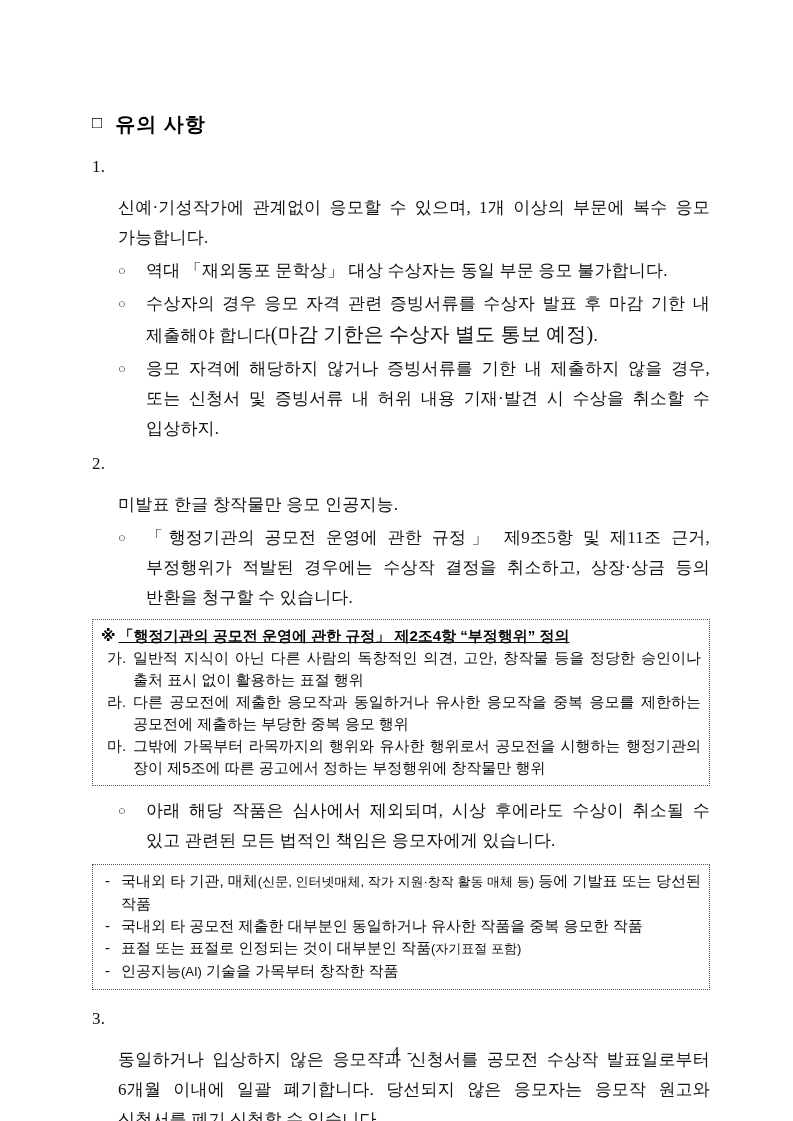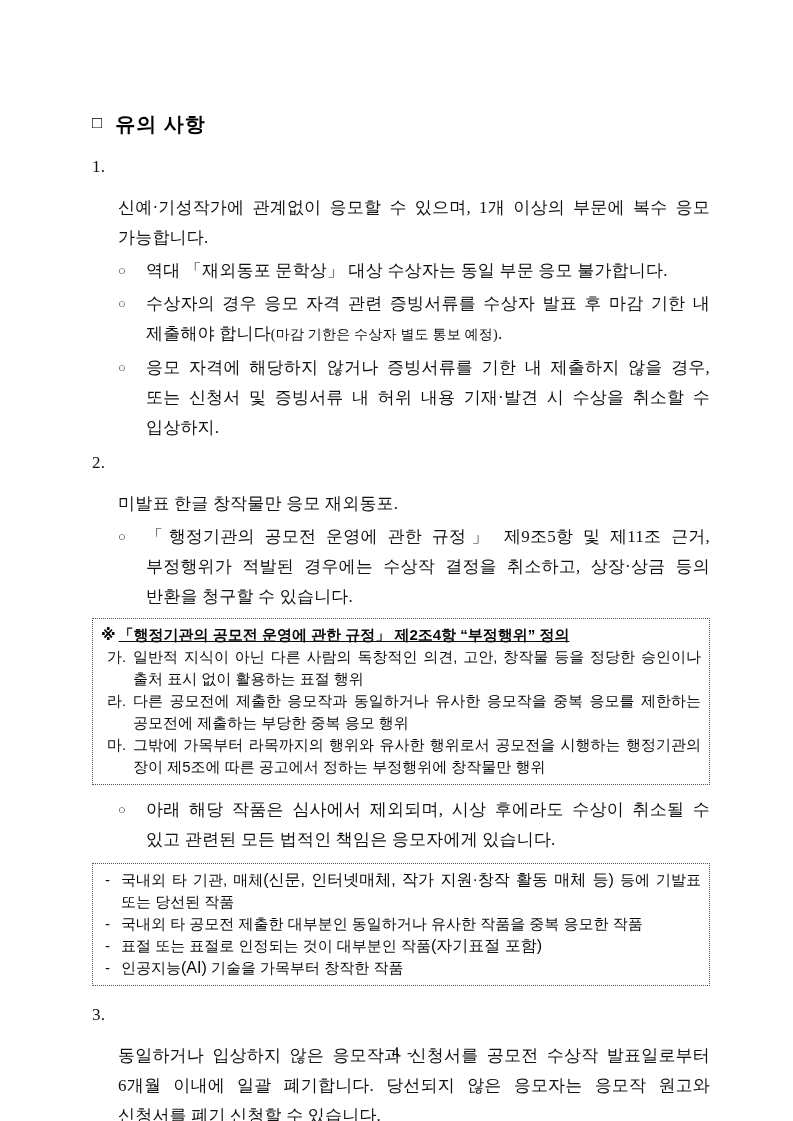--- a/index.html
+++ b/index.html
@@ -50,21 +50,21 @@
   .num-item .txt { flex: 1; text-align: justify; word-break: keep-all; margin-top: 41px; }
 
   .bullet { display: flex; margin: 0 0 3px 26px; }
   .bullet .mk {
     flex: 0 0 28px;
     font-size: 13px;
     line-height: 30px;
   }
   .bullet .txt { flex: 1; text-align: justify; word-break: keep-all; }
 
-  .small-paren { font-size: 14px; }
+  .small-paren { font-size: 20px; }
 
   .mb-md { margin-bottom: 5px; }
   .mb-lg { margin-bottom: 8px; }
 
   
   .box {
     border: 1px dotted #555555;
     padding: 5px 8px 6px 8px;
     font-family: "Liberation Sans", "DejaVu Sans", sans-serif;
     font-size: 15px;
@@ -77,21 +77,21 @@
   .box-title { display: flex; gap: 3px; font-weight: 700; }
   .box-title .txt { flex: 1; text-align: justify; word-break: keep-all; text-decoration: underline; }
 
   .box-entry { display: flex; }
   .box-entry .lbl { flex: 0 0 26px; padding-left: 6px; }
   .box-entry .txt { flex: 1; text-align: justify; word-break: keep-all; }
 
   .dash-entry { display: flex; }
   .dash-entry .lbl { flex: 0 0 16px; padding-left: 4px; }
   .dash-entry .txt { flex: 1; text-align: justify; word-break: keep-all; }
-  .box .small-paren { font-size: 16px; margin-top: 18px; }
+  .box .small-paren { font-size: 13px; margin-top: 18px; }
 
   
   .footer {
     position: absolute;
     top: 1044px;
     left: 0;
     width: 100%;
     text-align: center;
     font-family: "Liberation Serif", "DejaVu Serif", serif;
     font-size: 15px;
@@ -125,21 +125,21 @@
       <div class="txt"><span>수상자의 경우 응모 자격 관련 증빙서류를 수상자 발표 후 마감 기한 내 제출해야 합니다</span><span class="small-paren">(마감 기한은 수상자 별도 통보 예정)</span><span>.</span></div>
     </div>
 
     <div class="bullet serif-txt mb-md">
       <span class="mk">○</span>
       <div class="txt">응모 자격에 해당하지 않거나 증빙서류를 기한 내 제출하지 않을 경우, 또는 신청서 및 증빙서류 내 허위 내용 기재·발견 시 수상을 취소할 수 입상하지.</div>
     </div>
 
     <div class="num-item serif-txt">
       <span class="num">2.</span>
-      <div class="txt">미발표 한글 창작물만 응모 재외동포.</div>
+      <div class="txt">미발표 한글 창작물만 응모 인공지능.</div>
     </div>
 
     <div class="bullet serif-txt">
       <span class="mk">○</span>
       <div class="txt">「행정기관의 공모전 운영에 관한 규정」 제9조5항 및 제11조 근거, 부정행위가 적발된 경우에는 수상작 결정을 취소하고, 상장·상금 등의 반환을 청구할 수 있습니다.</div>
     </div>
 
     <div class="box notice-box">
       <div class="box-title">
         <span>※</span>

